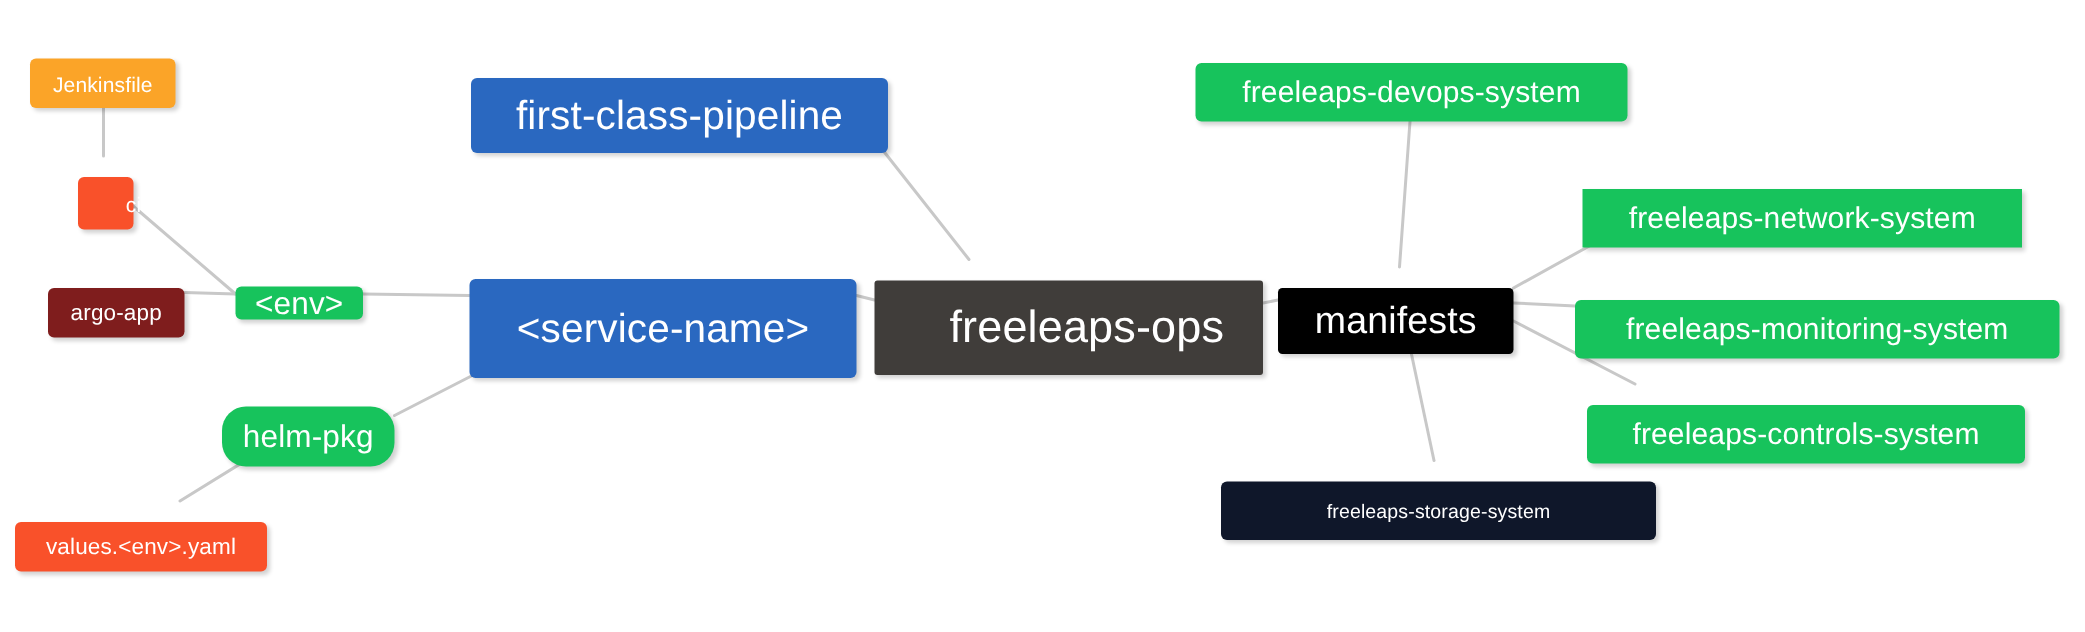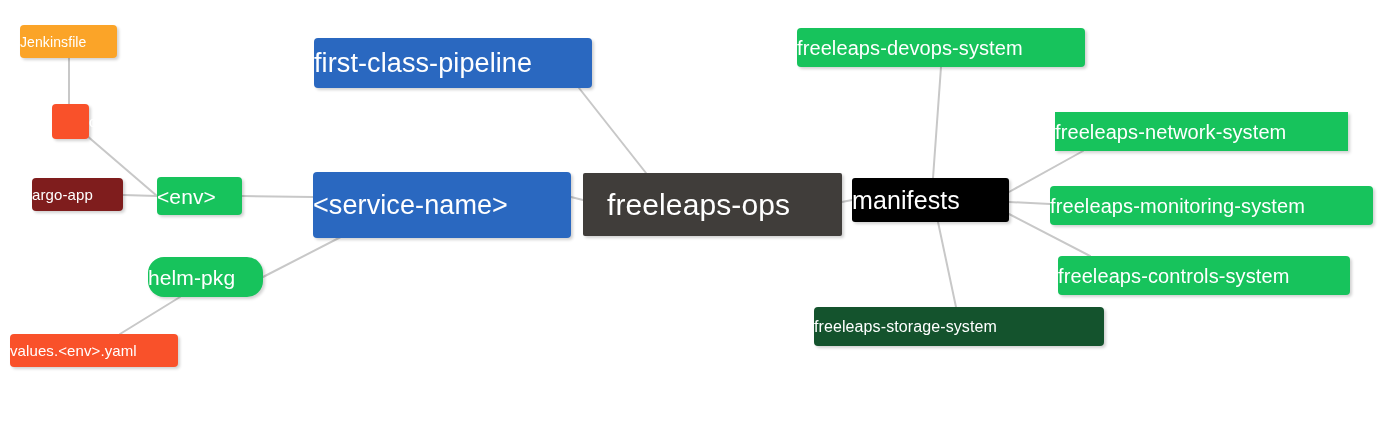--- a/index.html
+++ b/index.html
@@ -25,27 +25,28 @@
     top: 0;
     width: 1390px;
     height: 421px;
     pointer-events: none;
   }
   .node {
     position: absolute;
     box-sizing: border-box;
     display: flex;
     align-items: center;
-    justify-content: flex-start;
+    justify-content: center;
     color: #ffffff;
     white-space: nowrap;
     border-radius: 4px;
     box-shadow: 2px 2px 3px rgba(0, 0, 0, 0.18);
     letter-spacing: 0.1px;
     line-height: 1;
+    margin-top: 14px;
   }
   .node.root {
     border-radius: 2px;
   }
 </style>
 </head>
 <body>
 
 <div id="canvas">
   <svg id="edges" viewBox="0 0 1390 421" xmlns="http://www.w3.org/2000/svg">
@@ -67,21 +68,21 @@
   <div id="node-layer">
       <div class="node" style="left: 20px; top: 25px; width: 97px; height: 33px; background: rgb(251, 164, 40); font-size: 14px; border-radius: 4px;">
         <span>Jenkinsfile</span>
       </div>
       <div class="node" style="left: 52px; top: 104px; width: 34px; height: 35px; background: rgb(249, 81, 42); font-size: 14px; border-radius: 4px; padding-left: 37px;">
         <span>ci</span>
       </div>
       <div class="node" style="left: 32px; top: 178px; width: 91px; height: 33px; background: #7f1d1d; font-size: 15px; border-radius: 4px;">
         <span>argo-app</span>
       </div>
-      <div class="node" style="left: 157px; top: 177px; width: 85px; height: 38px; background: rgb(23, 195, 92); font-size: 21px; border-radius: 4px;">
+      <div class="node" style="left: 157px; top: 177px; width: 85px; height: 22px; background: rgb(23, 195, 92); font-size: 21px; border-radius: 4px;">
         <span>&lt;env&gt;</span>
       </div>
       <div class="node" style="left: 313px; top: 172px; width: 258px; height: 66px; background: rgb(42, 104, 192); font-size: 27px; border-radius: 4px;">
         <span>&lt;service-name&gt;</span>
       </div>
       <div class="node" style="left: 314px; top: 38px; width: 278px; height: 50px; background: rgb(42, 104, 192); font-size: 27px; border-radius: 4px;">
         <span>first-class-pipeline</span>
       </div>
       <div class="node" style="left: 148px; top: 257px; width: 115px; height: 40px; background: rgb(23, 195, 92); font-size: 21px; border-radius: 16px;">
         <span>helm-pkg</span>
@@ -100,17 +101,17 @@
       </div>
       <div class="node" style="left: 1055px; top: 112px; width: 293px; height: 39px; background: rgb(23, 195, 92); font-size: 20px; border-radius: 0;">
         <span>freeleaps-network-system</span>
       </div>
       <div class="node" style="left: 1050px; top: 186px; width: 323px; height: 39px; background: rgb(23, 195, 92); font-size: 20px; border-radius: 4px;">
         <span>freeleaps-monitoring-system</span>
       </div>
       <div class="node" style="left: 1058px; top: 256px; width: 292px; height: 39px; background: rgb(23, 195, 92); font-size: 20px; border-radius: 4px;">
         <span>freeleaps-controls-system</span>
       </div>
-      <div class="node" style="left: 814px; top: 307px; width: 290px; height: 39px; background: #14532d; font-size: 16px; border-radius: 4px;">
+      <div class="node" style="left: 814px; top: 307px; width: 290px; height: 39px; background: #0f172a; font-size: 13px; border-radius: 4px;">
         <span>freeleaps-storage-system</span>
       </div>
     </div>
 </div>
 
 </body></html>

